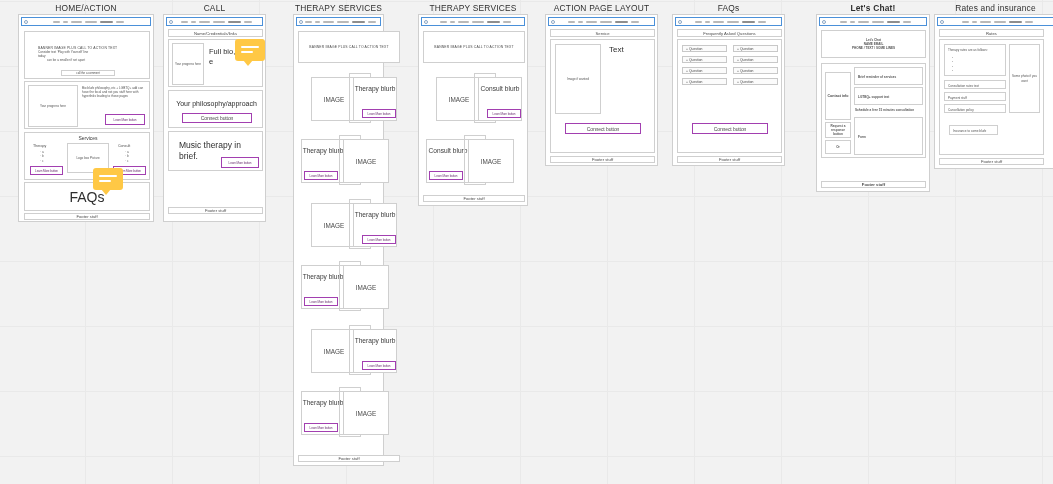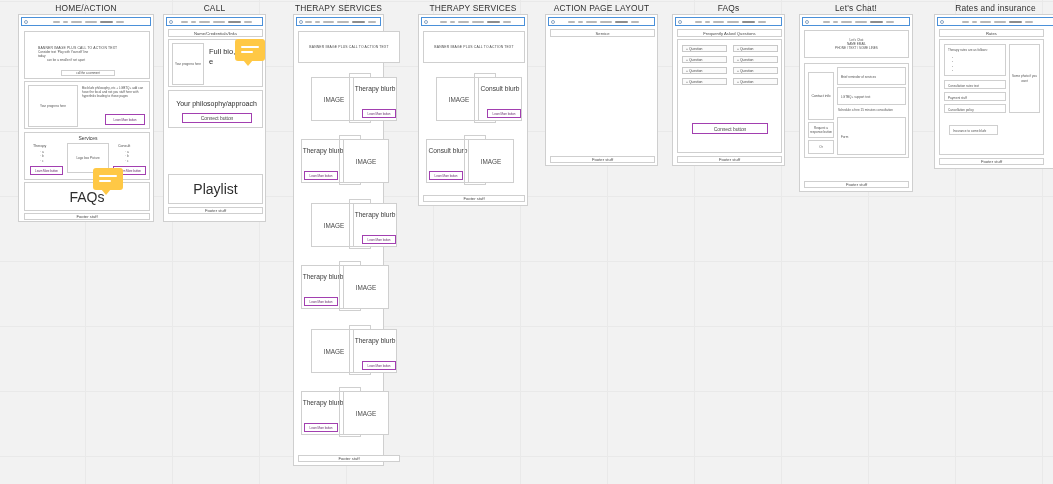--- a/index.html
+++ b/index.html
@@ -172,24 +172,25 @@
           <span class="tiny">Your progress here</span>
         </div>
         <div style="position:absolute;left:40px;top:7px;width:56px;font-size:7.5px;line-height:10px;color:#2e2e2e;">Full bio, history, e</div>
       </div>
 
       <div class="box" style="position:absolute;left:4px;top:75px;width:95px;height:38px;">
         <div class="ctr" style="position:absolute;left:0;top:9px;width:95px;font-size:7px;color:#2e2e2e;">Your philosophy/approach</div>
         <div class="btn-purple big" style="position:absolute;left:13px;top:22px;width:70px;height:10px;">Connect button</div>
       </div>
 
-
-      <div class="box ctr" style="position:absolute;left:4px;top:159px;width:95px;height:30px;">
-        <span class="huge">Playlist</span>
-      </div>
+      <div class="box" style="position:absolute;left:4px;top:116px;width:95px;height:40px;">
+        <div style="position:absolute;left:10px;top:8px;width:72px;font-size:8.5px;line-height:11px;color:#2e2e2e;">Music therapy in brief.</div>
+        <div class="btn-purple" style="position:absolute;left:52px;top:25px;width:38px;height:11px;">Learn More button</div>
+      </div>
+
 
       <div class="bar" style="position:absolute;left:4px;top:192px;width:95px;height:7px;">Footer stuff</div>
     </div>
 
     <div class="note" style="left:72px; top:36px;">
       <i class="l1"></i>
         <i class="l2"></i>
     </div>
   </div>
 
@@ -340,20 +341,27 @@
             <i class="b"></i>
             <i class="c"></i>
             <i class="d"></i>
             <i class="e"></i>
             <i class="f"></i>
         </span>
       </div>
 
       <div class="bar" style="position:absolute;left:4px;top:14px;width:105px;height:8px;">Service</div>
 
+      <div class="box" style="position:absolute;left:4px;top:24px;width:105px;height:114px;">
+        <div class="box ctr" style="position:absolute;left:4px;top:4px;width:46px;height:70px;">
+          <span class="tiny">Image if wanted</span>
+        </div>
+        <div style="position:absolute;left:58px;top:5px;font-size:8px;color:#2e2e2e;">Text</div>
+        <div class="btn-purple big" style="position:absolute;left:14px;top:83px;width:76px;height:11px;">Connect button</div>
+      </div>
 
       <div class="bar" style="position:absolute;left:4px;top:141px;width:105px;height:7px;">Footer stuff</div>
     </div>
   </div>
 
   <div class="frame" style="left:672px; top:3px; width:113px;">
     <div class="frame-title">FAQs</div>
     <div class="page" style="height:152px;">
 
       <div class="chrome">
@@ -379,21 +387,21 @@
         <div class="qbtn" style="position:absolute;left:55px;top:16px;width:45px;">+  Question</div>
         <div class="qbtn" style="position:absolute;left:55px;top:27px;width:45px;">+  Question</div>
         <div class="qbtn" style="position:absolute;left:55px;top:38px;width:45px;">+  Question</div>
         <div class="btn-purple big" style="position:absolute;left:14px;top:83px;width:76px;height:11px;">Connect button</div>
       </div>
 
       <div class="bar" style="position:absolute;left:4px;top:141px;width:105px;height:7px;">Footer stuff</div>
     </div>
   </div>
 
-  <div class="frame" style="left:799px; top:3px; width:114px;">
+  <div class="frame" style="left:816px; top:3px; width:114px;font-weight:bold;">
     <div class="frame-title">Let's Chat!</div>
     <div class="page" style="height:178px;">
 
       <div class="chrome">
         <span class="dot"></span>
         <span class="navs">
           <i class="a"></i>
             <i class="b"></i>
             <i class="c"></i>
             <i class="d"></i>

